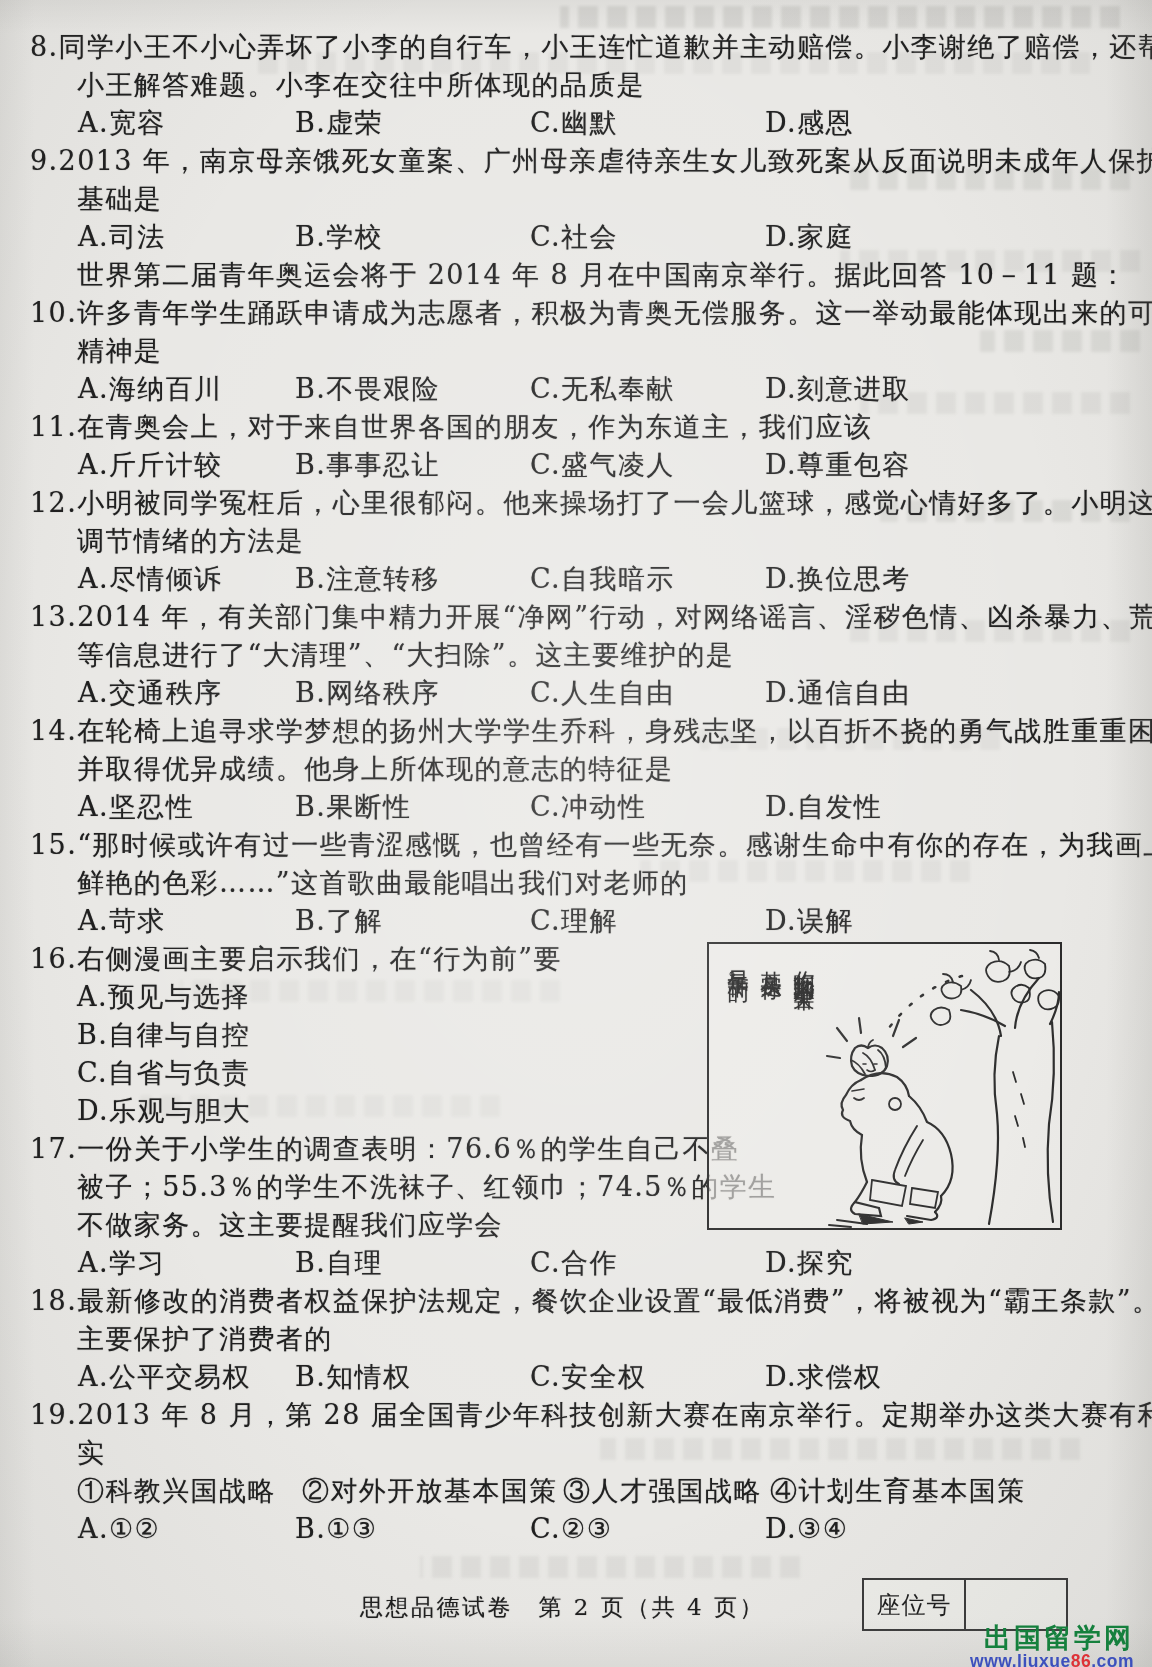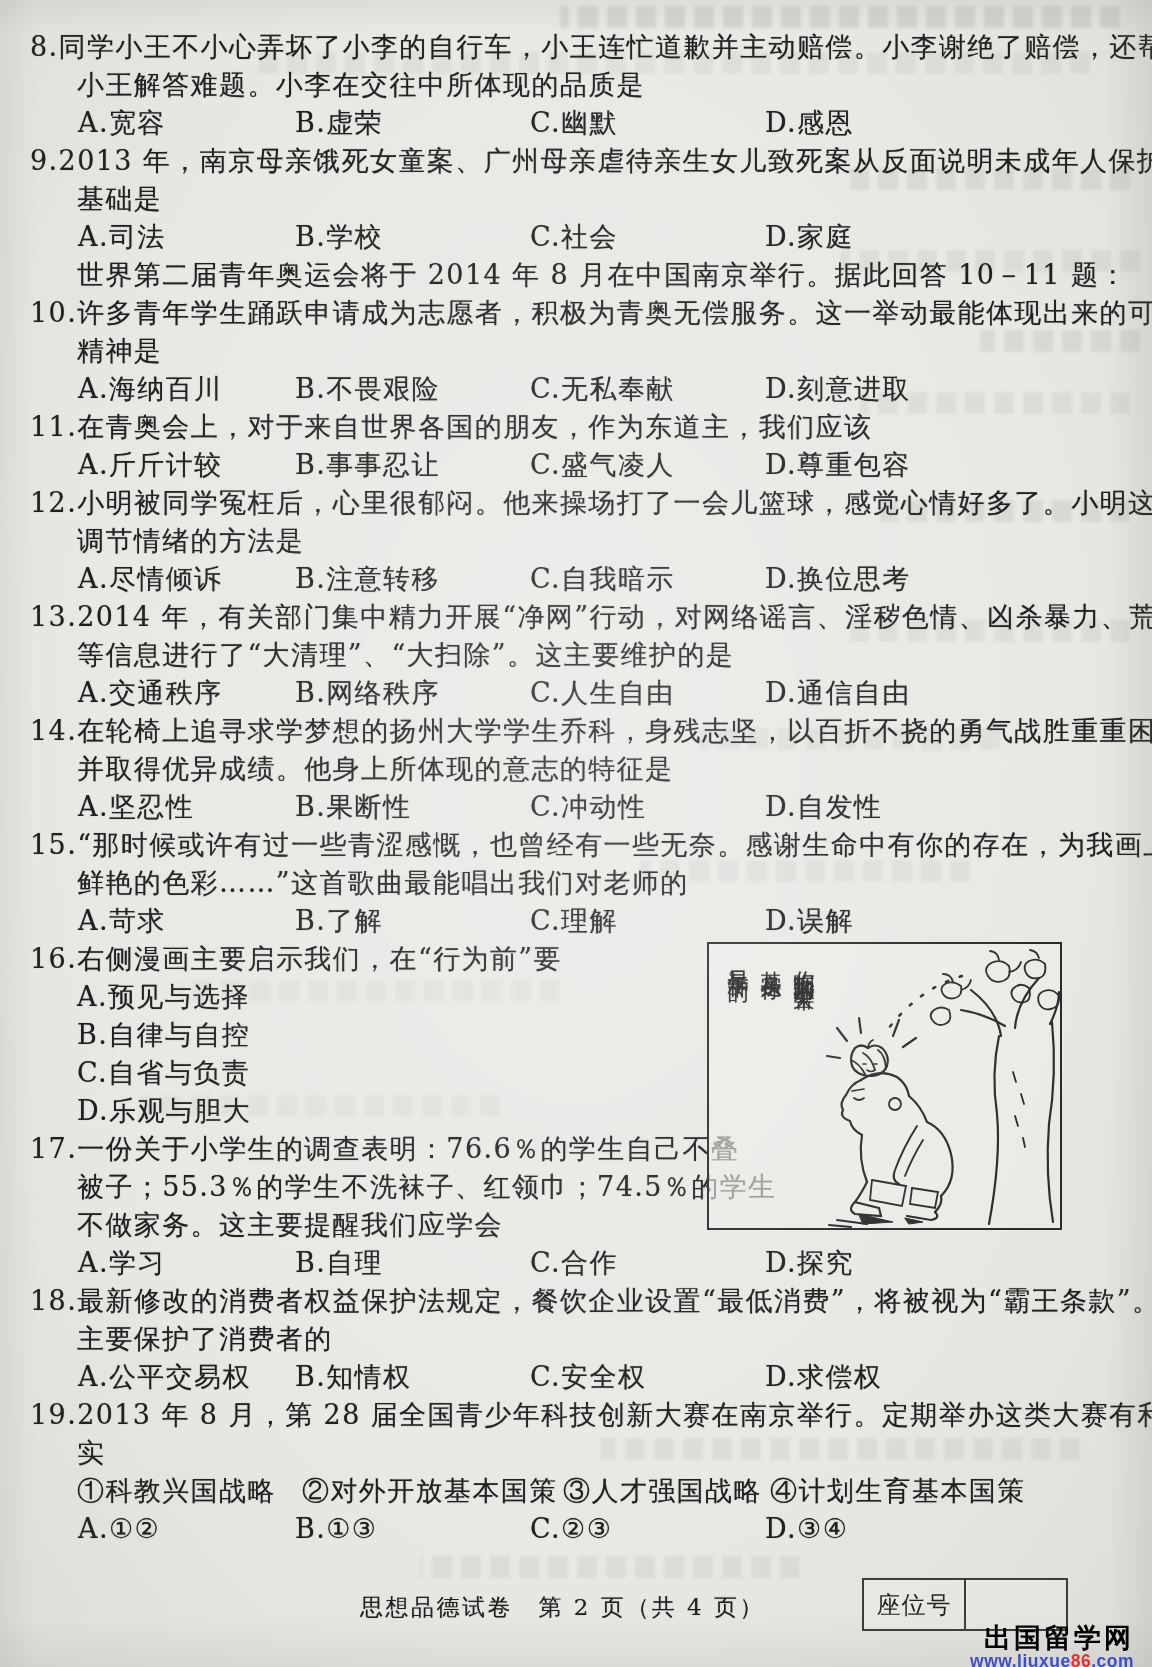--- a/index.html
+++ b/index.html
@@ -46,21 +46,21 @@
   
   #footer-title{position:absolute;left:360px;top:1592px;font-size:23px;letter-spacing:2.5px;z-index:2;
     text-shadow:0 0 1px rgba(45,45,45,.5);}
   #seat-box{position:absolute;left:862px;top:1578px;width:206px;height:53px;border:2px solid #3a3a3a;
     box-sizing:border-box;display:flex;z-index:2;background:rgba(240,239,236,.5);}
   #seat-label-cell{width:100px;border-right:2px solid #3a3a3a;display:flex;align-items:center;justify-content:center;
     font-size:24px;letter-spacing:1px;}
   #seat-value-cell{flex:1;}
   #watermark{position:absolute;right:18px;top:1624px;text-align:right;z-index:6;
     font-family:"Liberation Sans","DejaVu Sans",sans-serif;line-height:1.05;}
-  #watermark .cn{font-size:27px;font-weight:bold;letter-spacing:3px;color:#000000;}
+  #watermark .cn{font-size:27px;font-weight:bold;letter-spacing:3px;color:#15803d;}
   #watermark .url{font-size:17.5px;font-weight:bold;letter-spacing:.5px;}
 </style>
 </head>
 <body>
 
 <div class="bt" style="left:560px;top:6px;width:560px;opacity:.20"></div>
 <div class="bt" style="left:250px;top:52px;width:840px;opacity:.10"></div>
 <div class="bt" style="left:850px;top:168px;width:280px;"></div>
 <div class="bt" style="left:840px;top:250px;width:300px;opacity:.12"></div>
 <div class="bt" style="left:980px;top:330px;width:160px;"></div>

